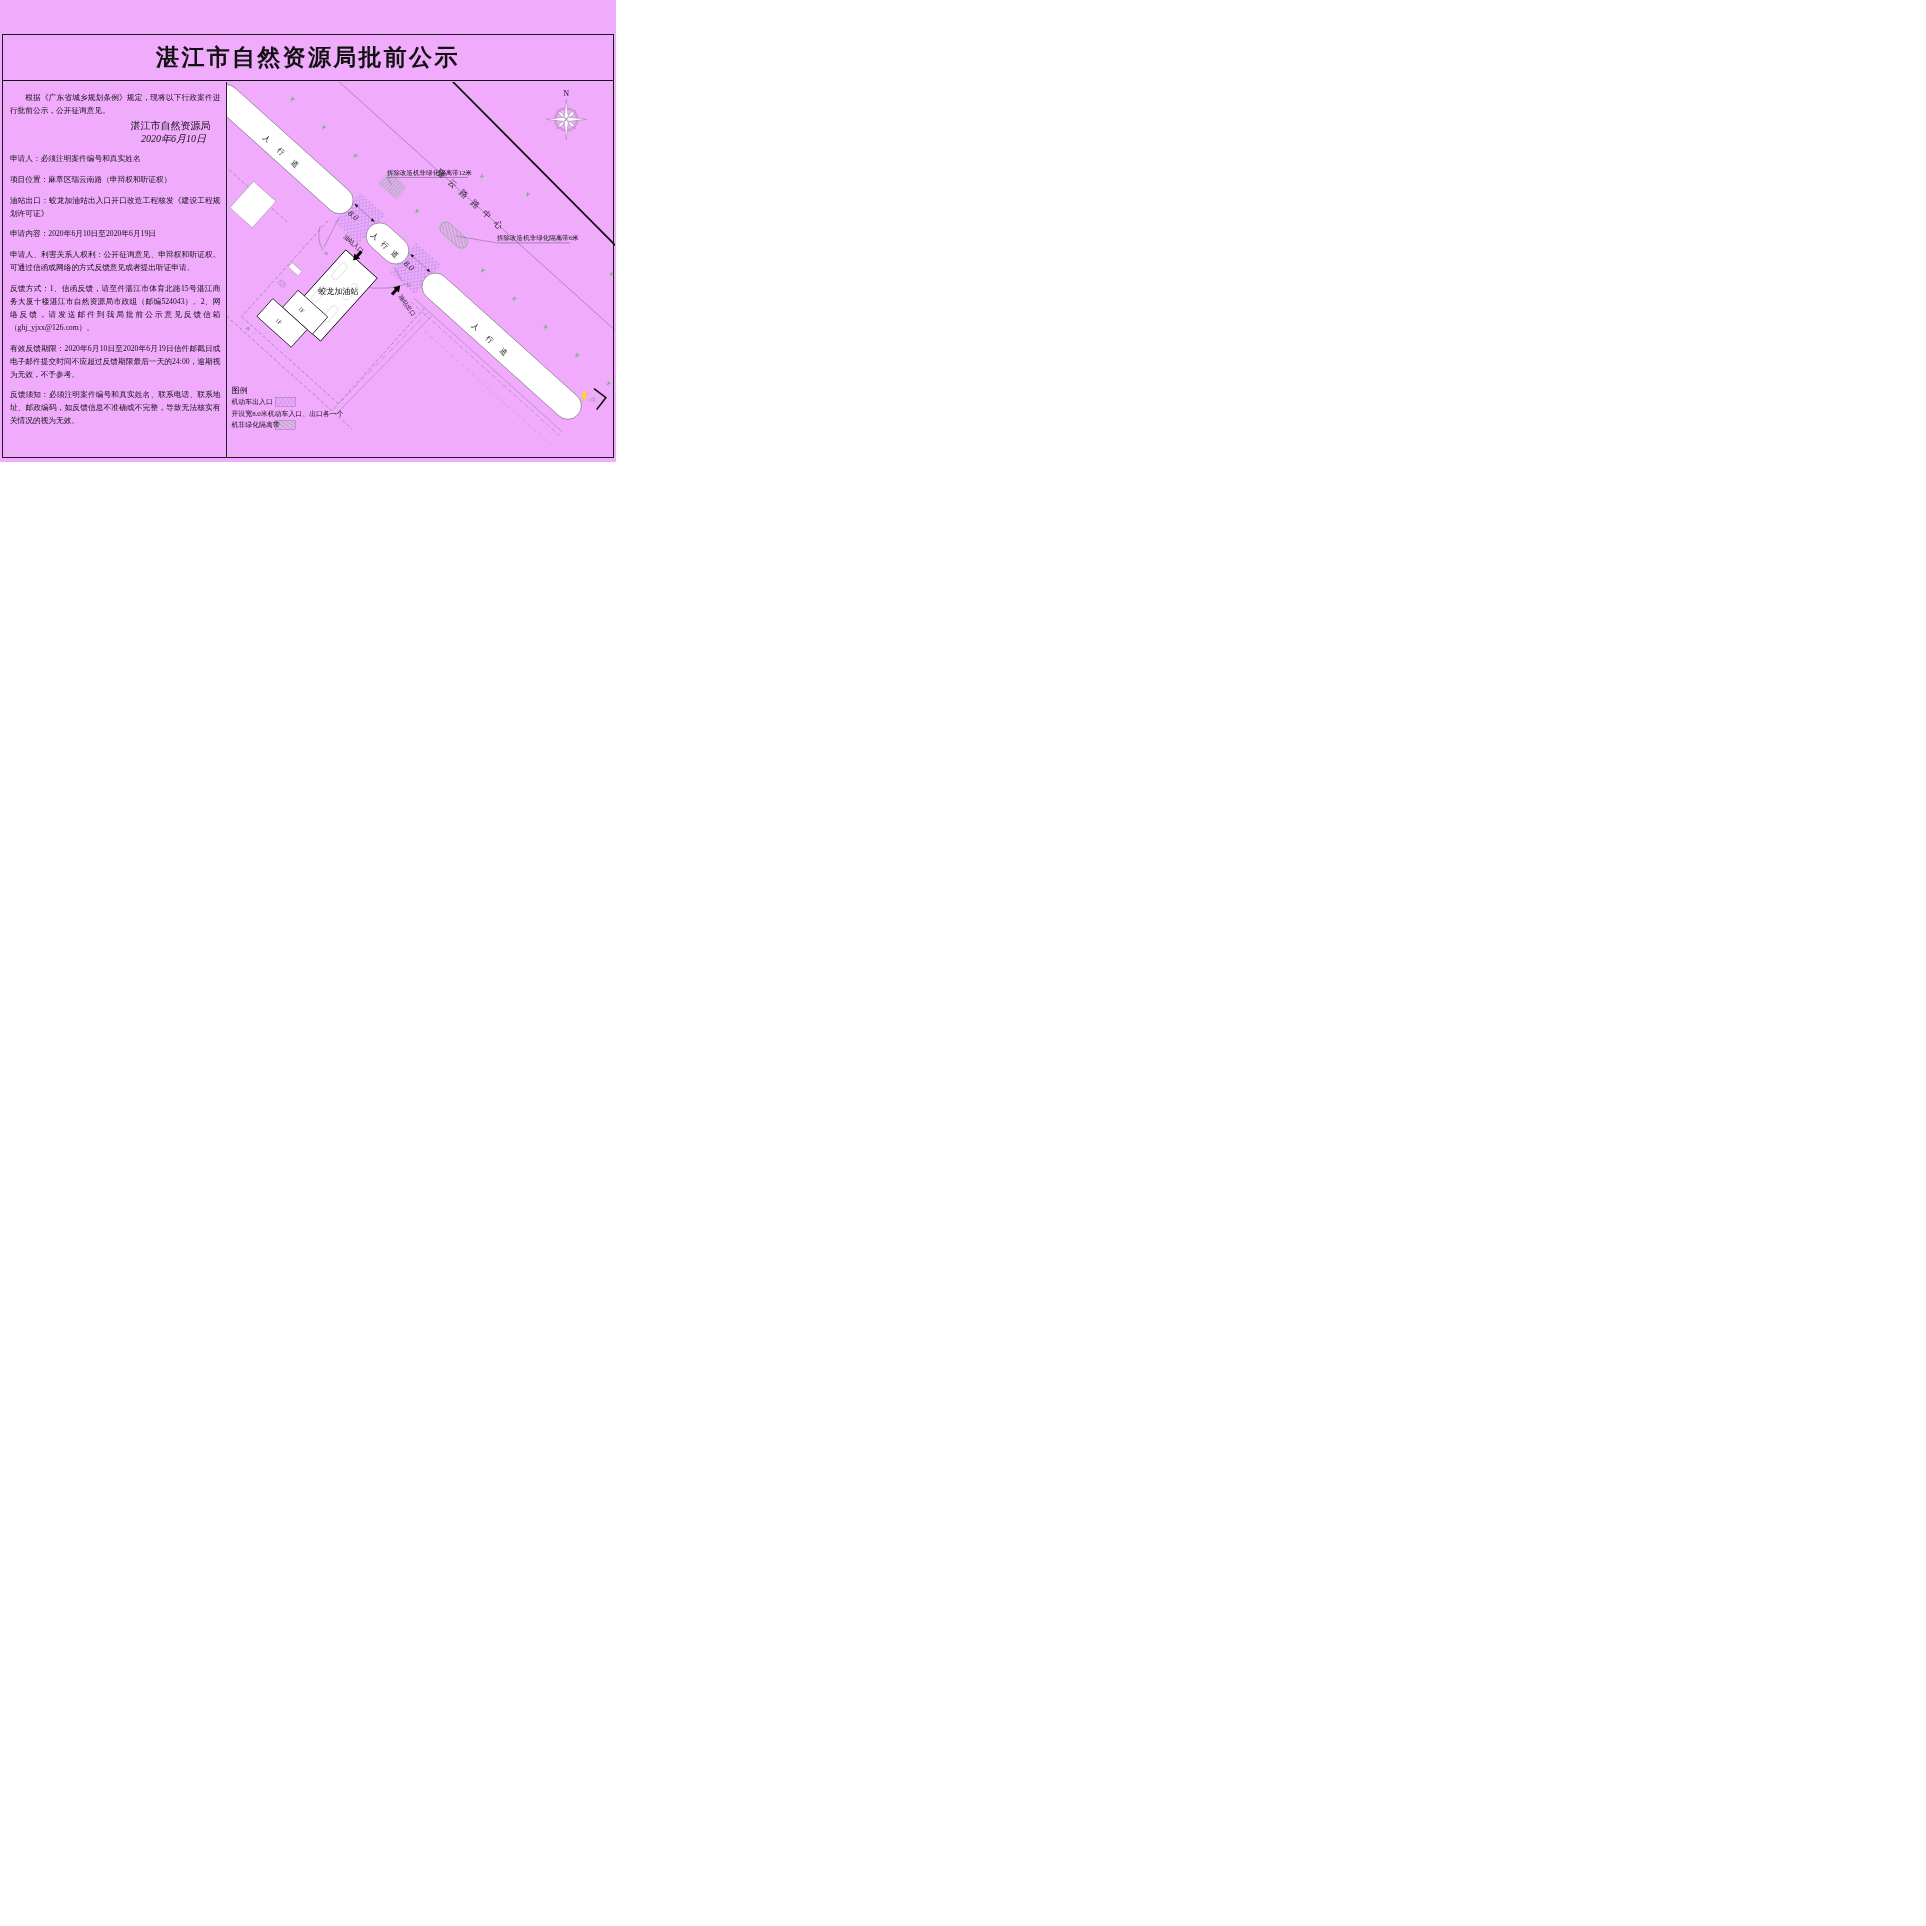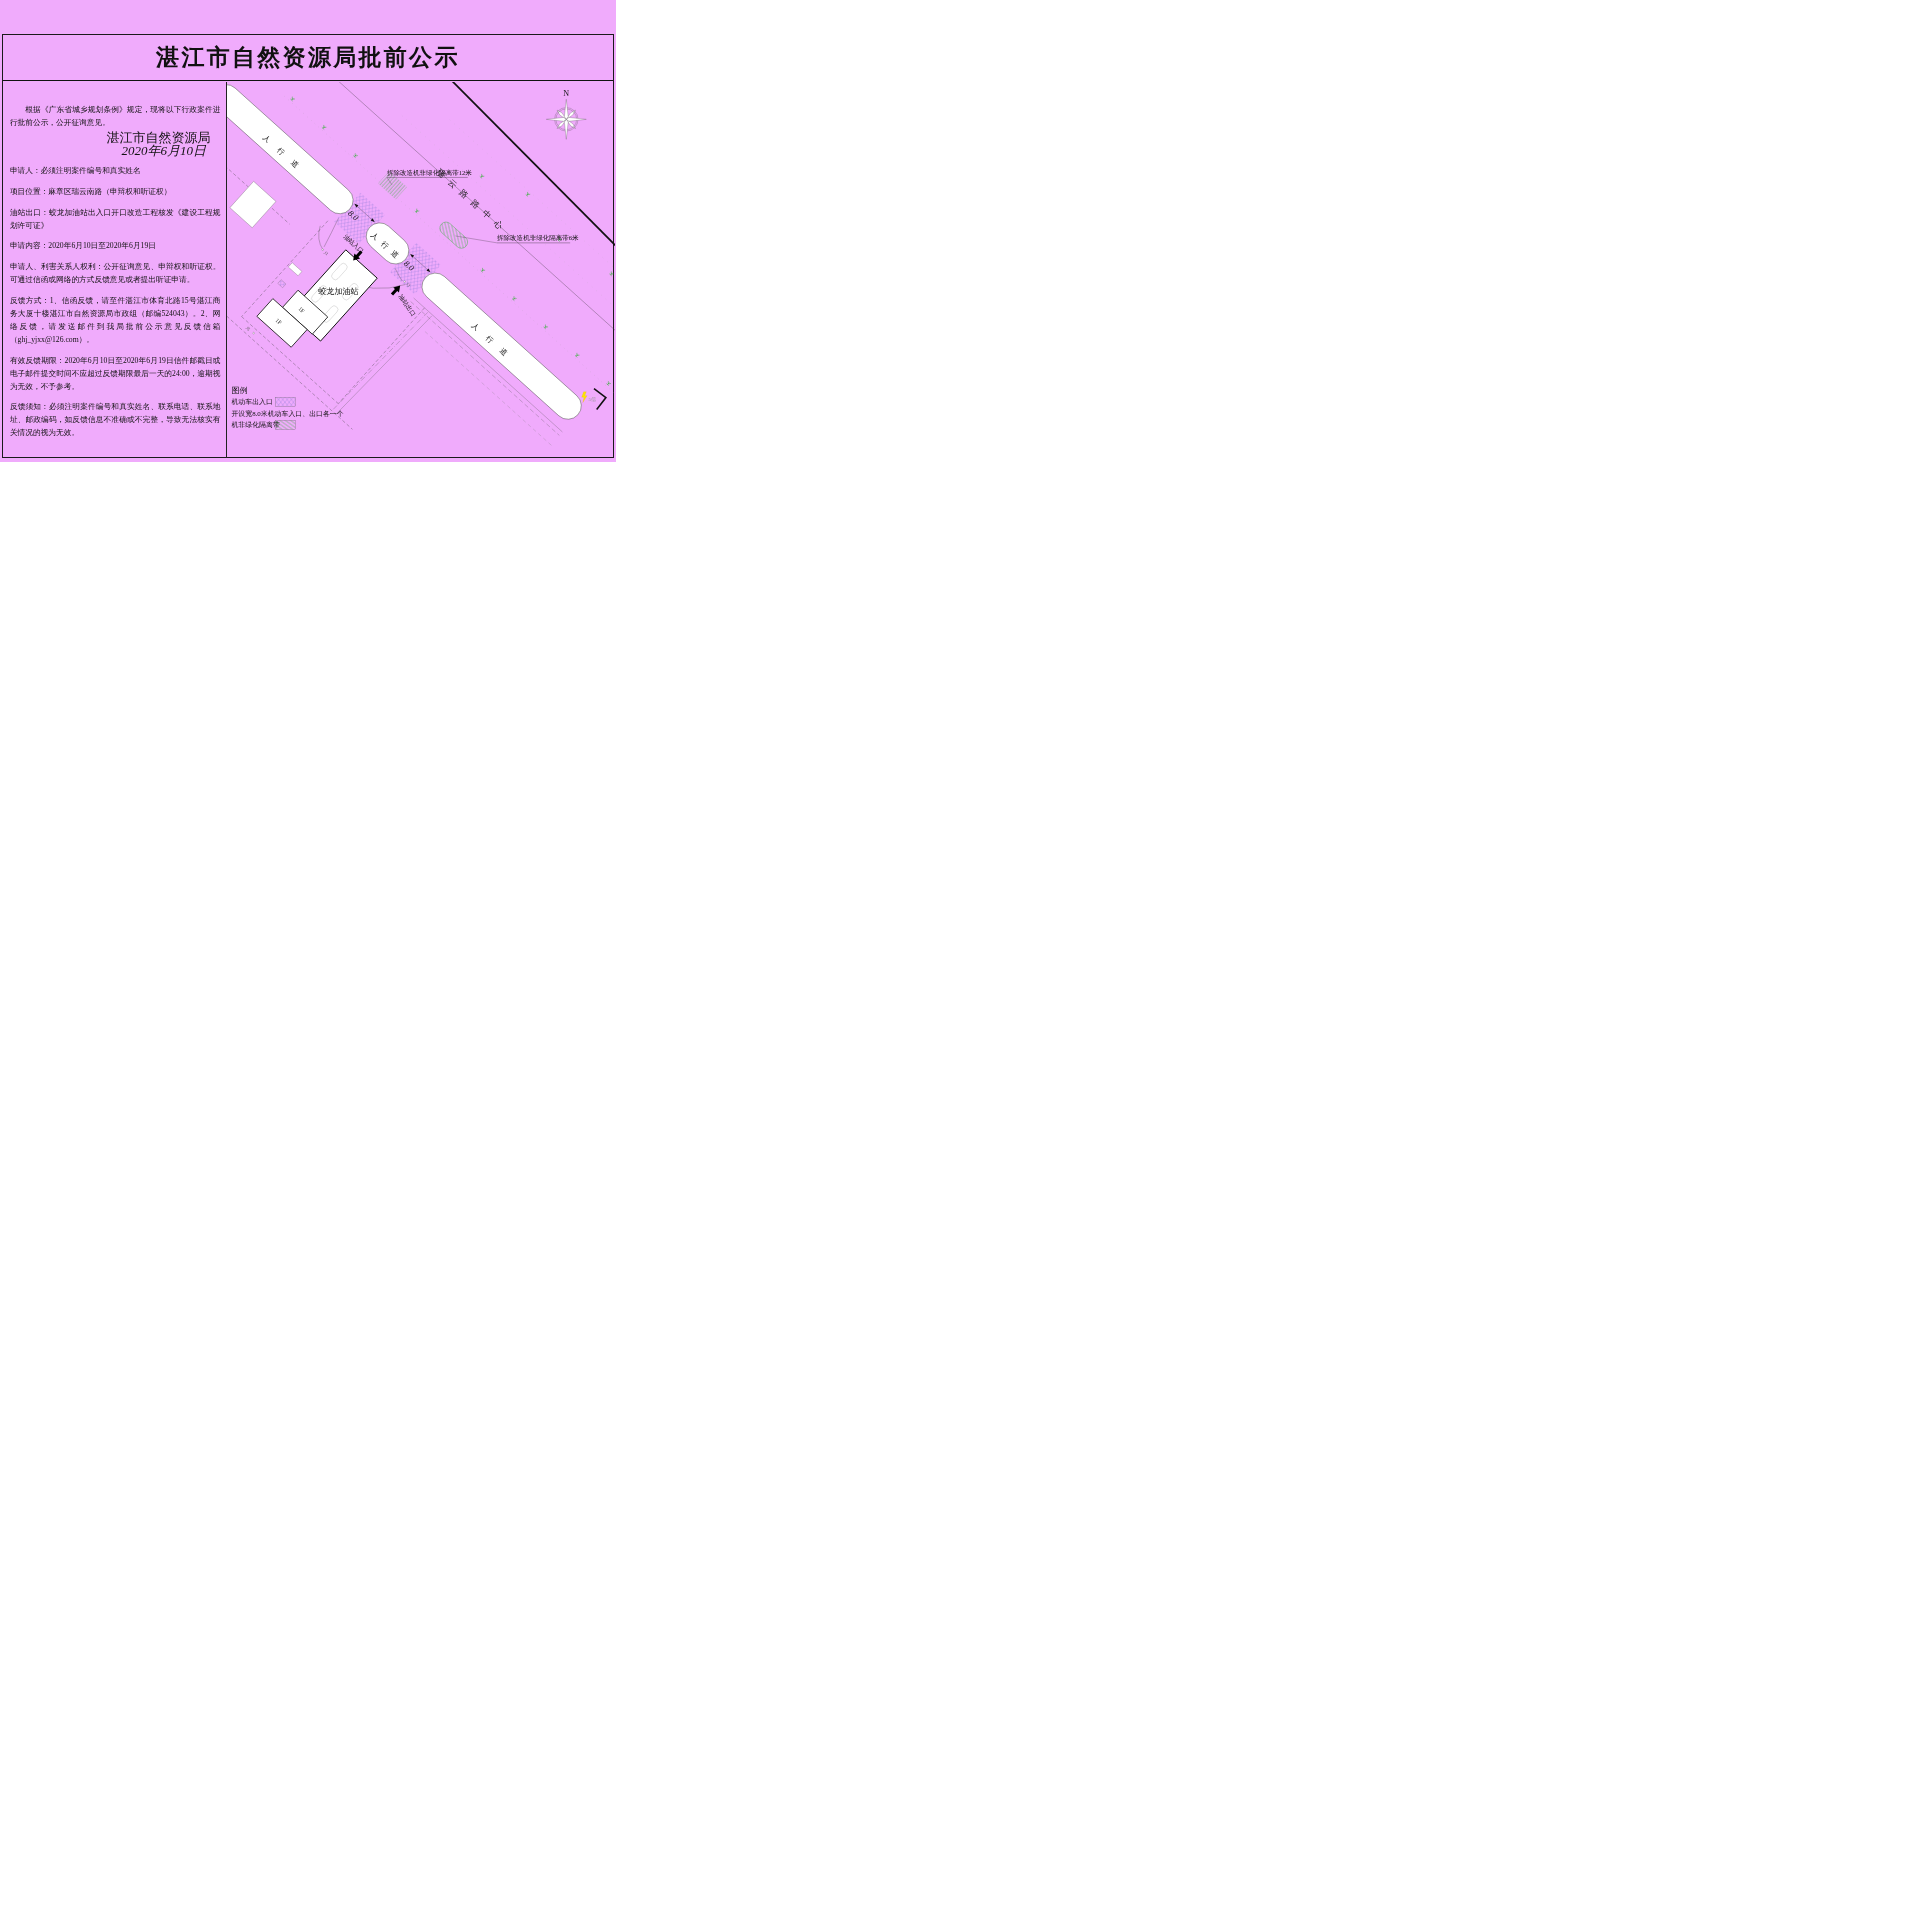--- a/index.html
+++ b/index.html
@@ -8,22 +8,22 @@
   .frame{position:absolute;left:1.9px;top:34px;width:612px;height:424px;
          border:0.6px solid #1a1a1a;box-sizing:border-box;}
   .titlebar{position:absolute;left:0;top:0;width:100%;height:46px;
             border-bottom:0.8px solid #111;box-sizing:border-box;
             display:flex;align-items:center;justify-content:center;}
   .title-text{font-size:23px;font-weight:bold;letter-spacing:2.3px;white-space:nowrap;}
   .left-panel{position:absolute;left:0;top:47px;width:224px;height:376px;
               border-right:0.5px solid #222;box-sizing:border-box;
               padding:9.2px 5.4px 0 7px;overflow:hidden;}
   .left-panel p{margin:7.7px 0 0 0;font-size:7.7px;line-height:13px;text-align:justify;}
-  .left-panel p.first{margin-top:12px;text-indent:2em;}
-  .sign{margin-top:1.5px;text-align:right;padding-right:10px;font-size:13px;line-height:13px;}
+  .left-panel p.first{margin-top:0;text-indent:2em;}
+  .sign{margin-top:1.5px;text-align:right;padding-right:10px;font-size:10px;line-height:13px;}
   .sign .d2{padding-right:4.6px;font-style:italic;}
   .map-panel{position:absolute;left:224px;top:47px;width:388px;height:376px;overflow:hidden;}
   svg text{font-family:"Liberation Serif","DejaVu Serif",serif;fill:#111;}
   .roadlabel{font-size:19px;}
   .cl-label{font-size:22px;fill:#222;}
   .dim{font-size:22px;font-style:italic;}
   .ann{font-size:17px;}
   .jlabel{font-size:12px;fill:#555;}
   .flabel{font-size:15px;}
   .stname{font-size:21px;}

